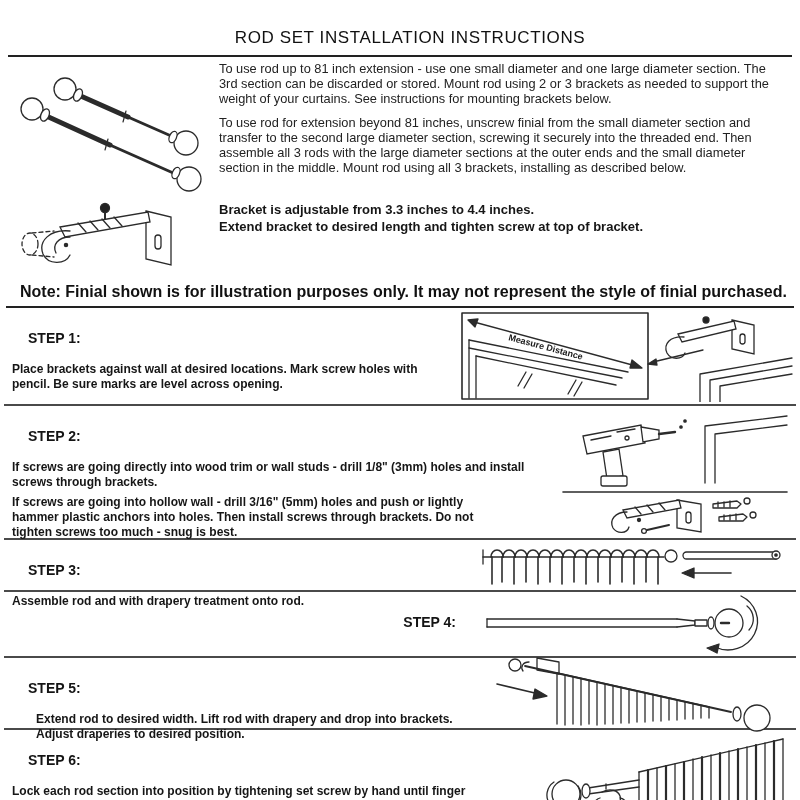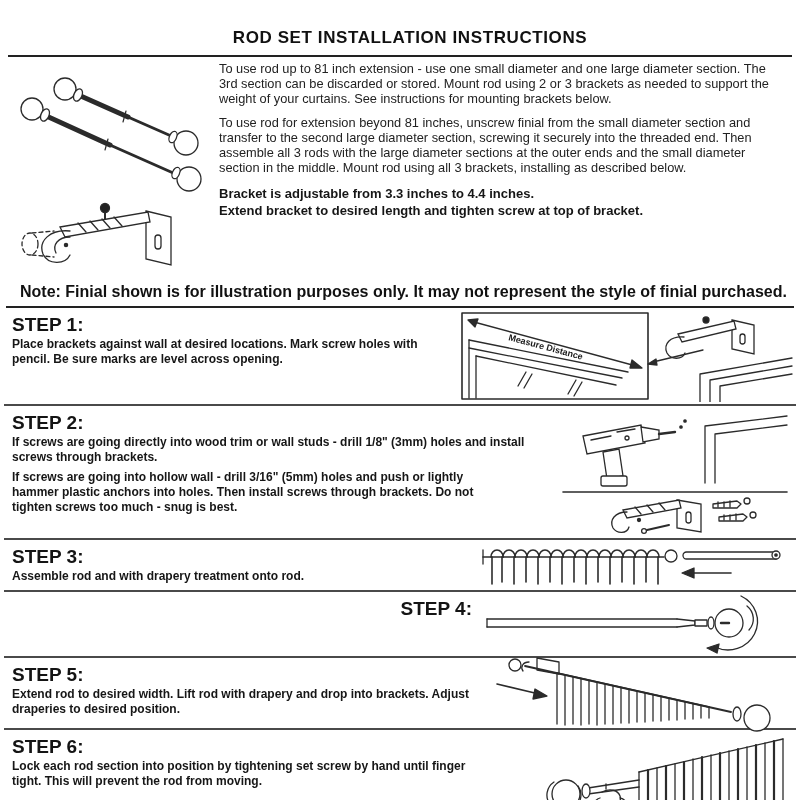--- a/index.html
+++ b/index.html
@@ -3,43 +3,43 @@
 <meta charset="utf-8">
 <style>
   html,body{margin:0;padding:0;background:#ffffff;}
   #page{
     position:relative;width:800px;height:800px;background:#fff;
     font-family:"Liberation Sans", sans-serif;color:#1a1a1a;overflow:hidden;
   }
   
   .header{padding-top:28px;}
   .title{
-    text-align:center;font-size:17px;font-weight:700;letter-spacing:.6px;
+    text-align:center;font-size:17px;font-weight:400;letter-spacing:.6px;
     color:#111;
     padding-left:20px;
   }
   .title-rule{border:0;border-top:2px solid #222;margin:7px 8px 0 8px;}
 
   
   .intro{display:flex;padding:2px 24px 0 8px;}
   .intro-left{width:205px;flex:0 0 205px;}
   .intro-right{flex:1;padding-left:6px;padding-top:3px;}
   .para{font-size:12.8px;line-height:1.17;margin:0 0 9px 0;color:#222;}
-  .bracket-note{font-size:13px;font-weight:bold;line-height:1.3;margin-top:10px;color:#161616;}
+  .bracket-note{font-size:13px;font-weight:bold;line-height:1.3;margin-top:26px;color:#161616;}
   .note-line{
     font-size:16px;font-weight:bold;color:#111;
     padding:4px 8px 3px 20px;
   }
   .note-rule{border:0;border-top:2px solid #222;margin:2px 6px 0 6px;}
 
   
   .step{display:flex;align-items:flex-start;border-bottom:2px solid #4a4a4a;margin:0 4px;}
   .step:last-child{border-bottom:none;}
   .step-text{flex:1;padding:6px 4px 4px 8px;}
-  .step-label{font-size:19px;font-weight:bold;margin:0;color:#141414;}
+  .step-label{font-size:14px;font-weight:bold;margin:16px;color:#141414;}
   .step-body{font-size:12px;font-weight:bold;line-height:1.22;margin:1px 0 6px 0;color:#161616;}
   .step-illu{flex:0 0 auto;display:flex;align-items:center;justify-content:center;}
   svg{display:block;}
   .svg-line{stroke:#2b2b2b;fill:none;stroke-width:1.3;stroke-linecap:round;stroke-linejoin:round;}
   .svg-fill-w{stroke:#2b2b2b;fill:#ffffff;stroke-width:1.3;}
   .measure-text{font-family:"Liberation Sans", sans-serif;font-size:9px;font-weight:bold;fill:#1a1a1a;}
 </style>
 </head>
 <body>
 
@@ -290,21 +290,21 @@
           <path d="M268,12 a18,17 0 0 1 2,24"></path>
           <polygon points="228,54 240,50 238,59" fill="#2b2b2b"></polygon>
         </g>
       </svg>
     </div>
   </div>
 
   <div class="step" style="height:70px;">
     <div class="step-text">
       <p class="step-label">STEP 5:</p>
-      <p class="step-body" style="max-width:470px;">Extend rod to desired width. Lift rod with drapery and drop into brackets. Adjust draperies to desired position.</p>
+      <p class="step-body" style="max-width:470px;margin-left:24px;">Extend rod to desired width. Lift rod with drapery and drop into brackets. Adjust draperies to desired position.</p>
     </div>
     <div class="step-illu" style="width:320px;height:70px;">
       <svg width="315" height="78" viewBox="0 0 315 78">
         <g class="svg-line">
 
           <circle cx="36" cy="11" r="6" class="svg-fill-w"></circle>
           <polygon points="58,4 80,8 80,20 58,16" class="svg-fill-w"></polygon>
           <path d="M50,8 C44,8 41,13 44,17"></path>
 
           <line x1="46" y1="12" x2="252" y2="58" stroke-width="1.8"></line>

